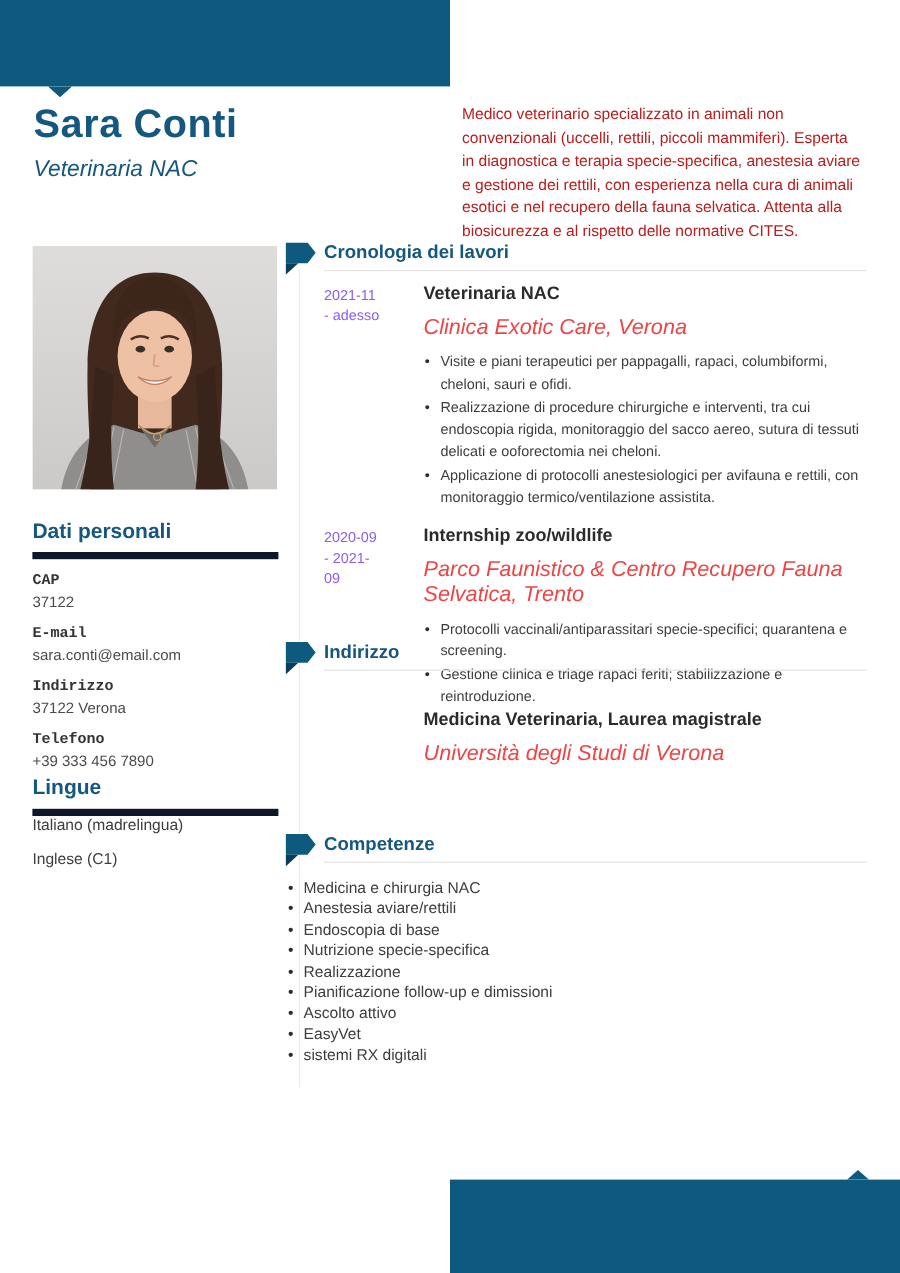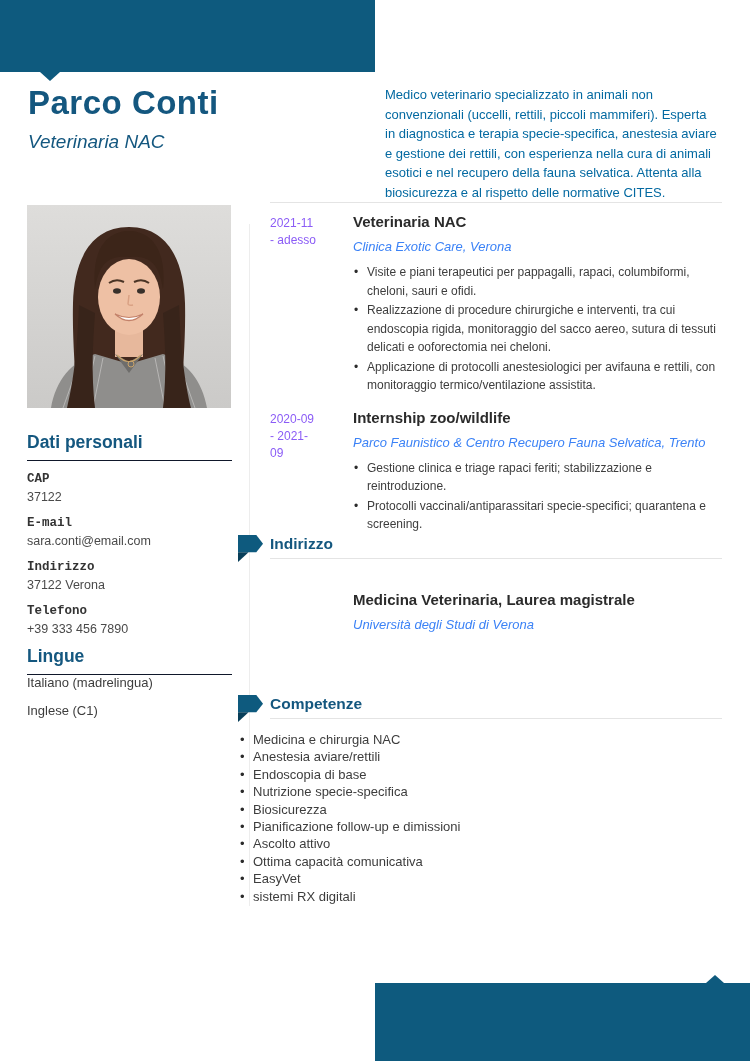--- a/index.html
+++ b/index.html
@@ -11,63 +11,63 @@
   
   .top-banner { position:absolute; left:0; top:0; width:375px; height:72px; background:#0E5A7E; }
   .top-notch { position:absolute; left:40px; top:72px; width:0; height:0;
     border-left:10px solid transparent; border-right:10px solid transparent; border-top:9px solid #0E5A7E; }
   .bottom-banner { position:absolute; left:375px; top:983px; width:375px; height:78px; background:#0E5A7E; }
   .bottom-notch { position:absolute; left:331px; top:-8px; width:0; height:0;
     border-left:9px solid transparent; border-right:9px solid transparent; border-bottom:8px solid #0E5A7E; }
   
   .name { position:absolute; left:28px; top:84px; font-size:33px; font-weight:bold; color:#14577F; letter-spacing:0.5px; }
   .job-title { position:absolute; left:28px; top:131px; font-size:19px; font-style:italic; color:#14577F; }
-  .summary { position:absolute; left:385px; top:85px; width:334px; font-size:13px; line-height:19.5px; color:#0369a1; }
+  .summary { position:absolute; left:385px; top:85px; width:334px; font-size:13px; line-height:19.5px; color:#b91c1c; }
   
   .photo { position:absolute; left:27px; top:205px; width:204px; height:203px; }
   
   .side-section { position:absolute; left:27px; width:205px; }
-  .side-title { font-size:17.5px; font-weight:bold; color:#14577F; padding-bottom:7px; border-bottom:1px solid #0f172a; }
+  .side-title { font-size:17.5px; font-weight:bold; color:#14577F; padding-bottom:7px; border-bottom:6px solid #0f172a; }
   .fields { margin-top:11px; }
   .field { margin-bottom:12px; }
   .flabel { font-size:12.5px; font-weight:bold; color:#333333; margin-bottom:4px;font-family:Liberation Mono, monospace; }
   .fvalue { font-size:12.5px; color:#4A4A4A; }
   .lang-list { list-style:none; }
   .lang-list li { font-size:13px; color:#3D3D3D; margin-bottom:13px; }
   
   .timeline-line { position:absolute; left:249px; top:224px; width:1px; height:682px; background:#EDEDED; }
   .section { position:absolute; left:238px; width:484px; }
   .sec-head { position:relative; height:23px; }
   .flag { position:absolute; left:0; top:0; width:26px; height:27px; }
   .sec-title { position:absolute; left:32px; top:0; font-size:15.5px; font-weight:bold; color:#14577F; }
   .rule { margin-left:32px; border-top:1px solid #E4E4E4; }
   .entries { margin-top:10px; }
   .entry { display:grid; grid-template-columns:32px 51px 1fr; margin-bottom:13px; }
   .dates { grid-column:2; font-size:12px; line-height:17px; color:#8b5cf6; padding-top:2px; }
   .econtent { grid-column:3; padding-left:32px; }
   .role { font-size:15px; font-weight:bold; color:#2B2B2B; margin-bottom:9px; }
-  .org { font-size:13px; font-style:italic; color:#3b82f6; margin-bottom:9px; }
+  .org { font-size:18px; font-style:italic; color:#ef4444; margin-bottom:9px; }
   ul.bullets { list-style:none; }
   ul.bullets li { position:relative; padding-left:14px; font-size:12px; line-height:18.5px; color:#3D3D3D; margin-bottom:1px; }
   ul.bullets li::before { content:"\2022"; position:absolute; left:1px; color:#2B2B2B; }
   .edu-entry .role { margin-bottom:9px; }
   .edu-entry { margin-bottom:20px; }
   ul.skills { list-style:none; margin-top:12px; margin-left:2px; }
   ul.skills li { position:relative; padding-left:13px; font-size:13px; line-height:17.4px; color:#3D3D3D; }
   ul.skills li::before { content:"\2022"; position:absolute; left:0; color:#2B2B2B; }
 </style>
 </head>
 <body>
 
 <div class="page">
 
   <div class="top-banner"></div>
   <div class="top-notch"></div>
 
-  <div class="name">Parco Conti</div>
+  <div class="name">Sara Conti</div>
   <div class="job-title">Veterinaria NAC</div>
   <div class="summary">Medico veterinario specializzato in animali non convenzionali (uccelli, rettili, piccoli mammiferi). Esperta in diagnostica e terapia specie-specifica, anestesia aviare e gestione dei rettili, con esperienza nella cura di animali esotici e nel recupero della fauna selvatica. Attenta alla biosicurezza e al rispetto delle normative CITES.</div>
 
   <svg class="photo" viewBox="0 0 204 203" aria-hidden="true">
     <defs>
       <linearGradient id="bgg" x1="0" y1="0" x2="0" y2="1">
         <stop offset="0" stop-color="#dedddb"></stop>
           <stop offset="1" stop-color="#cbcac8"></stop>
       </linearGradient>
     </defs>
@@ -126,20 +126,27 @@
     <div class="side-title">Lingue</div>
     <ul class="lang-list">
       <li>Italiano (madrelingua)</li>
       <li>Inglese (C1)</li>
     </ul>
   </div>
 
   <div class="timeline-line"></div>
 
   <div class="section" style="top:202px">
+    <div class="sec-head">
+      <svg class="flag" viewBox="0 0 27 28">
+        <polygon points="0,0 19,0 26,9 19,18 0,18" fill="#0E5A7E"></polygon>
+        <polygon points="0,18 11,18 0,28" fill="#083E59"></polygon>
+      </svg>
+      <div class="sec-title">Cronologia dei lavori</div>
+    </div>
     <div class="rule"></div>
     <div class="entries">
       <div class="entry">
         <div class="dates">
           <div>2021-11</div>
           <div>- adesso</div>
         </div>
         <div class="econtent">
           <div class="role">Veterinaria NAC</div>
           <div class="org">Clinica Exotic Care, Verona</div>
@@ -152,22 +159,22 @@
       </div>
       <div class="entry">
         <div class="dates">
           <div>2020-09</div>
           <div>- 2021-09</div>
         </div>
         <div class="econtent">
           <div class="role">Internship zoo/wildlife</div>
           <div class="org">Parco Faunistico &amp; Centro Recupero Fauna Selvatica, Trento</div>
           <ul class="bullets">
+            <li>Protocolli vaccinali/antiparassitari specie-specifici; quarantena e screening.</li>
             <li>Gestione clinica e triage rapaci feriti; stabilizzazione e reintroduzione.</li>
-            <li>Protocolli vaccinali/antiparassitari specie-specifici; quarantena e screening.</li>
           </ul>
         </div>
       </div>
     </div>
   </div>
 
   <div class="section" style="top:535px">
     <div class="sec-head">
       <svg class="flag" viewBox="0 0 27 28">
         <polygon points="0,0 19,0 26,9 19,18 0,18" fill="#0E5A7E"></polygon>
@@ -197,24 +204,23 @@
         <polygon points="0,18 11,18 0,28" fill="#083E59"></polygon>
       </svg>
       <div class="sec-title">Competenze</div>
     </div>
     <div class="rule"></div>
     <ul class="skills">
       <li>Medicina e chirurgia NAC</li>
       <li>Anestesia aviare/rettili</li>
       <li>Endoscopia di base</li>
       <li>Nutrizione specie-specifica</li>
-      <li>Biosicurezza</li>
+      <li>Realizzazione</li>
       <li>Pianificazione follow-up e dimissioni</li>
       <li>Ascolto attivo</li>
-      <li>Ottima capacità comunicativa</li>
       <li>EasyVet</li>
       <li>sistemi RX digitali</li>
     </ul>
   </div>
 
   <div class="bottom-banner">
     <div class="bottom-notch"></div>
   </div>
 
 </div>

